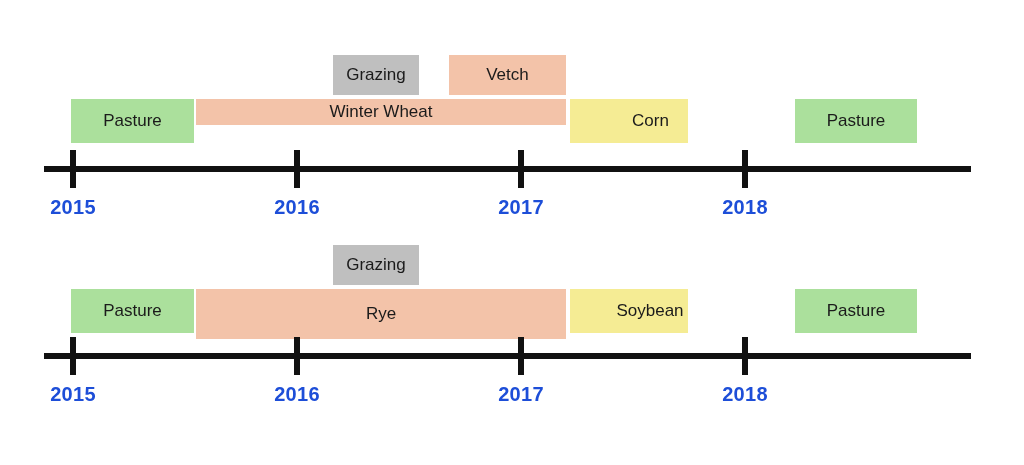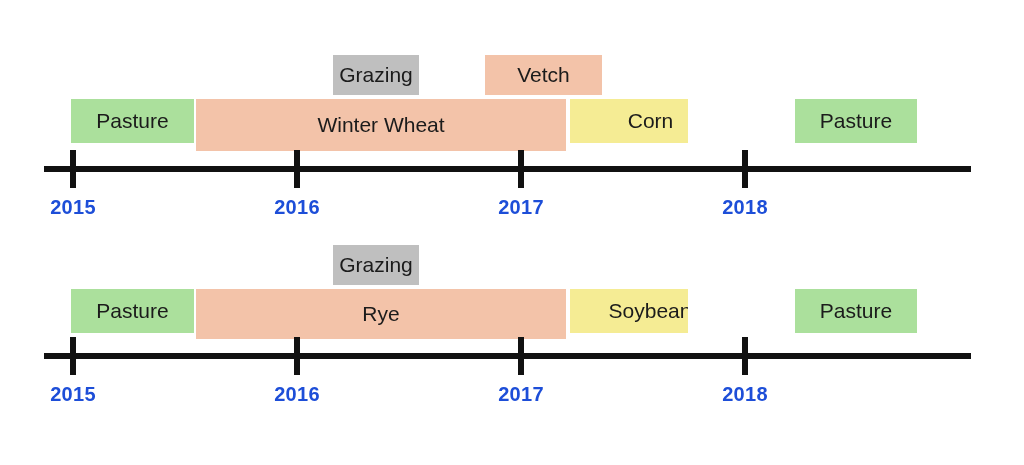--- a/index.html
+++ b/index.html
@@ -42,45 +42,45 @@
     letter-spacing: 0.3px;
     text-align: right;
     white-space: nowrap;
     transform: translateX(-50%);
   }
   .bar {
     position: absolute;
     display: flex;
     align-items: center;
     justify-content: center;
-    font-size: 21px;
+    font-size: 17px;
     color: #1b1b1b;
     box-sizing: border-box;
     white-space: nowrap;
     overflow: hidden;
   }
   .bar-label {
     pointer-events: none;
   }
 </style>
 </head>
 <body>
 
 <div id="canvas" style="width: 1024px; height: 465px; background: rgb(255, 255, 255);">
     <div class="timeline-row">
       <div class="bar" style="left: 333px; top: 55px; width: 86px; height: 40px; background: rgb(191, 191, 191);">
         <span class="bar-label">Grazing</span>
       </div>
-      <div class="bar" style="left: 449px; top: 55px; width: 117px; height: 40px; background: rgb(243, 195, 169); margin-left: 36px;">
+      <div class="bar" style="left: 449px; top: 55px; width: 117px; height: 40px; background: rgb(243, 195, 169);">
         <span class="bar-label">Vetch</span>
       </div>
       <div class="bar" style="left: 71px; top: 99px; width: 123px; height: 44px; background: rgb(171, 224, 156);">
         <span class="bar-label">Pasture</span>
       </div>
-      <div class="bar" style="left: 196px; top: 99px; width: 370px; height: 52px; background: rgb(243, 195, 169);">
+      <div class="bar" style="left: 196px; top: 99px; width: 370px; height: 26px; background: rgb(243, 195, 169);">
         <span class="bar-label">Winter Wheat</span>
       </div>
       <div class="bar" style="left: 570px; top: 99px; width: 118px; height: 44px; background: rgb(245, 236, 148); padding-left: 43px;">
         <span class="bar-label">Corn</span>
       </div>
       <div class="bar" style="left: 795px; top: 99px; width: 122px; height: 44px; background: rgb(171, 224, 156);">
         <span class="bar-label">Pasture</span>
       </div>
       <div class="axis-line" style="left: 44px; width: 927px; top: 166px; background: rgb(17, 17, 17);"></div>
       <div class="axis-tick" style="left: 70px; top: 150px; height: 38px; background: rgb(17, 17, 17);"></div>

